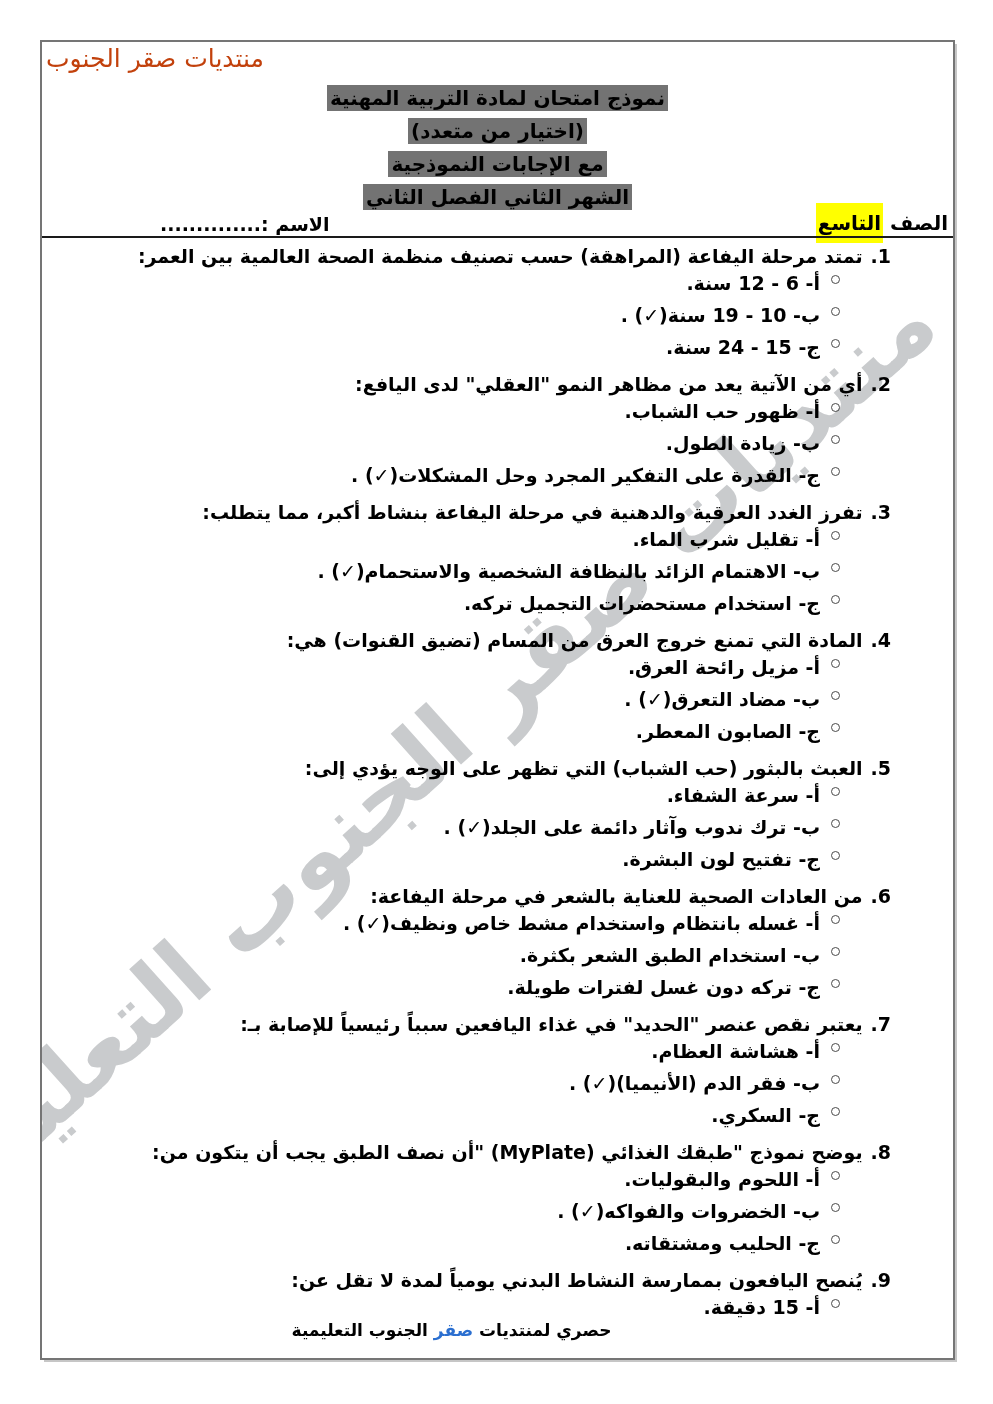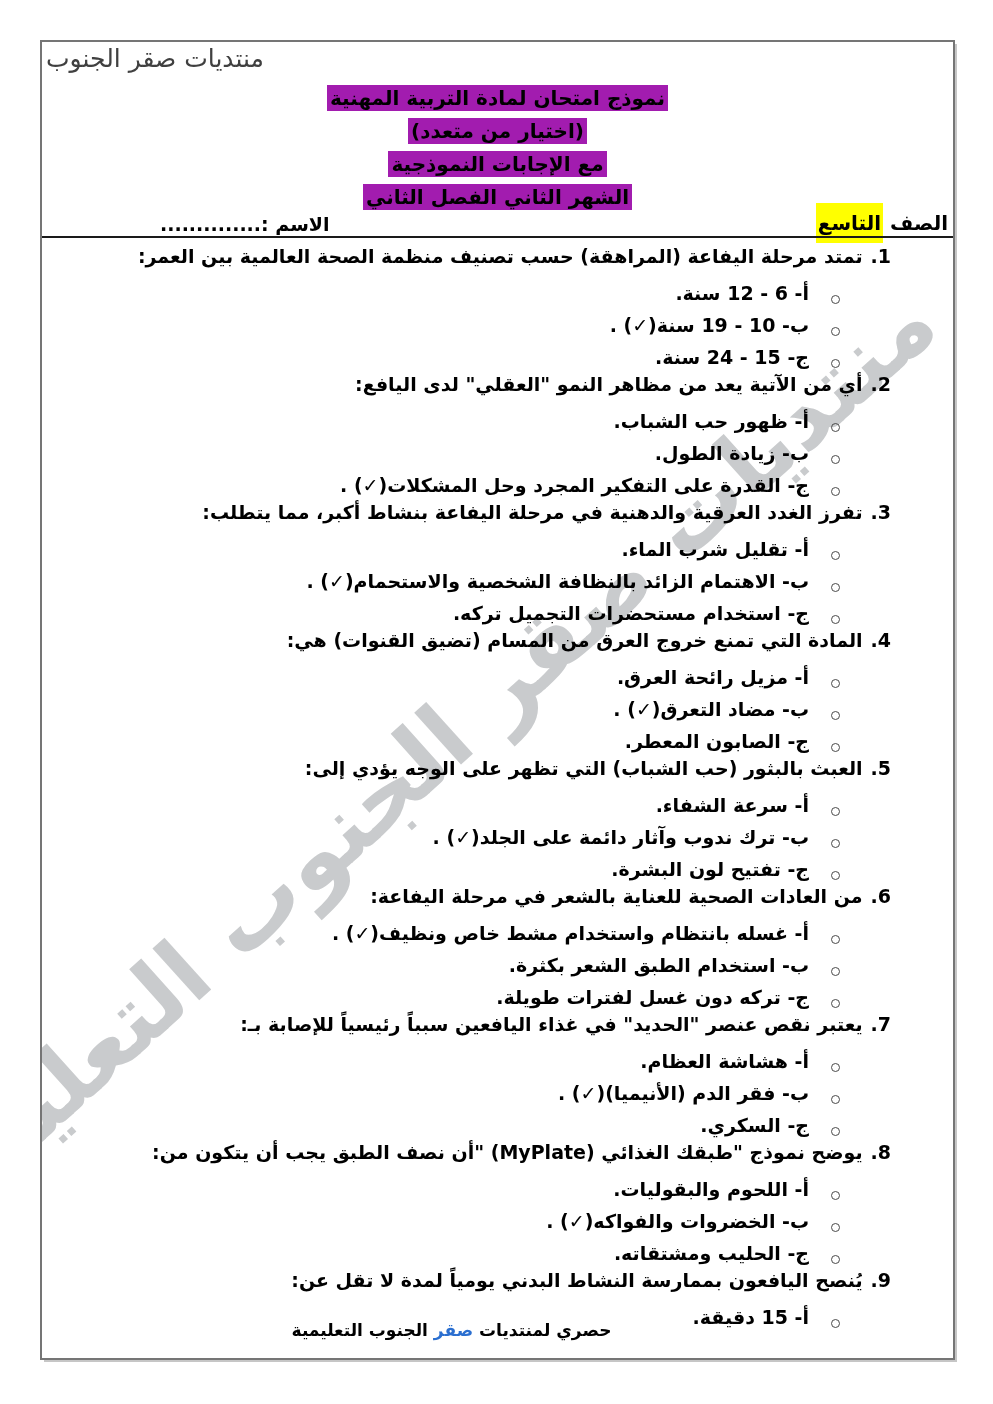--- a/index.html
+++ b/index.html
@@ -16,47 +16,47 @@
   .watermark{
     position:absolute;left:-130px;top:600px;width:1170px;height:140px;
     transform:rotate(-42deg);
     direction:rtl;white-space:nowrap;text-align:center;
     font-size:92px;font-weight:bold;color:#c9cbcd;
     z-index:0;letter-spacing:3px;pointer-events:none;
   }
   .content{position:absolute;left:0;top:0;width:100%;height:100%;z-index:1;}
   .site-header{
     position:absolute;left:4px;top:2px;
-    font-size:25px;color:#404040;direction:rtl;white-space:nowrap;
+    font-size:25px;color:#c2410c;direction:rtl;white-space:nowrap;
   }
   .titles{position:absolute;left:0;top:40px;width:100%;text-align:center;direction:rtl;}
   .title-line{height:33px;line-height:33px;}
   .title-line span{
-    background:#a21caf;font-weight:bold;font-size:20px;color:#000;padding:1px 3px;
+    background:#737373;font-weight:bold;font-size:20px;color:#000;padding:1px 3px;
   }
   .info-row{position:absolute;left:0;top:169px;width:100%;height:25px;}
   .class-label{
     position:absolute;right:5px;top:0;direction:rtl;
     font-weight:bold;font-size:20px;color:#000;white-space:nowrap;
   }
   .class-label .hl{background:#ffff00;padding:8px 2px;}
   .name-label{
     position:absolute;left:118px;top:2px;direction:rtl;
     font-weight:bold;font-size:19px;color:#000;white-space:nowrap;
   }
   .rule{position:absolute;left:0;top:194px;width:100%;border-top:2px solid #1a1a1a;}
   .questions{position:absolute;right:0;top:198px;width:100%;direction:rtl;}
   .q-line{
     display:flex;align-items:center;gap:8px;
     padding-right:62px;height:32px;
     font-weight:bold;font-size:19px;color:#000;white-space:nowrap;
   }
   .q-num{flex:none;}
   .opt-line{
-    display:flex;align-items:flex-end;gap:22px;
+    display:flex;align-items:flex-start;gap:11px;
     padding-right:113px;height:32px;
     font-weight:bold;font-size:19px;color:#000;white-space:nowrap;
   }
   .bullet{
     flex:none;width:7px;height:7px;border:1.5px solid #4a4a4a;border-radius:50%;
     background:transparent;margin-top:3px;
   }
   .footer{
     position:absolute;left:0;top:1278px;width:100%;
     text-align:center;direction:rtl;

